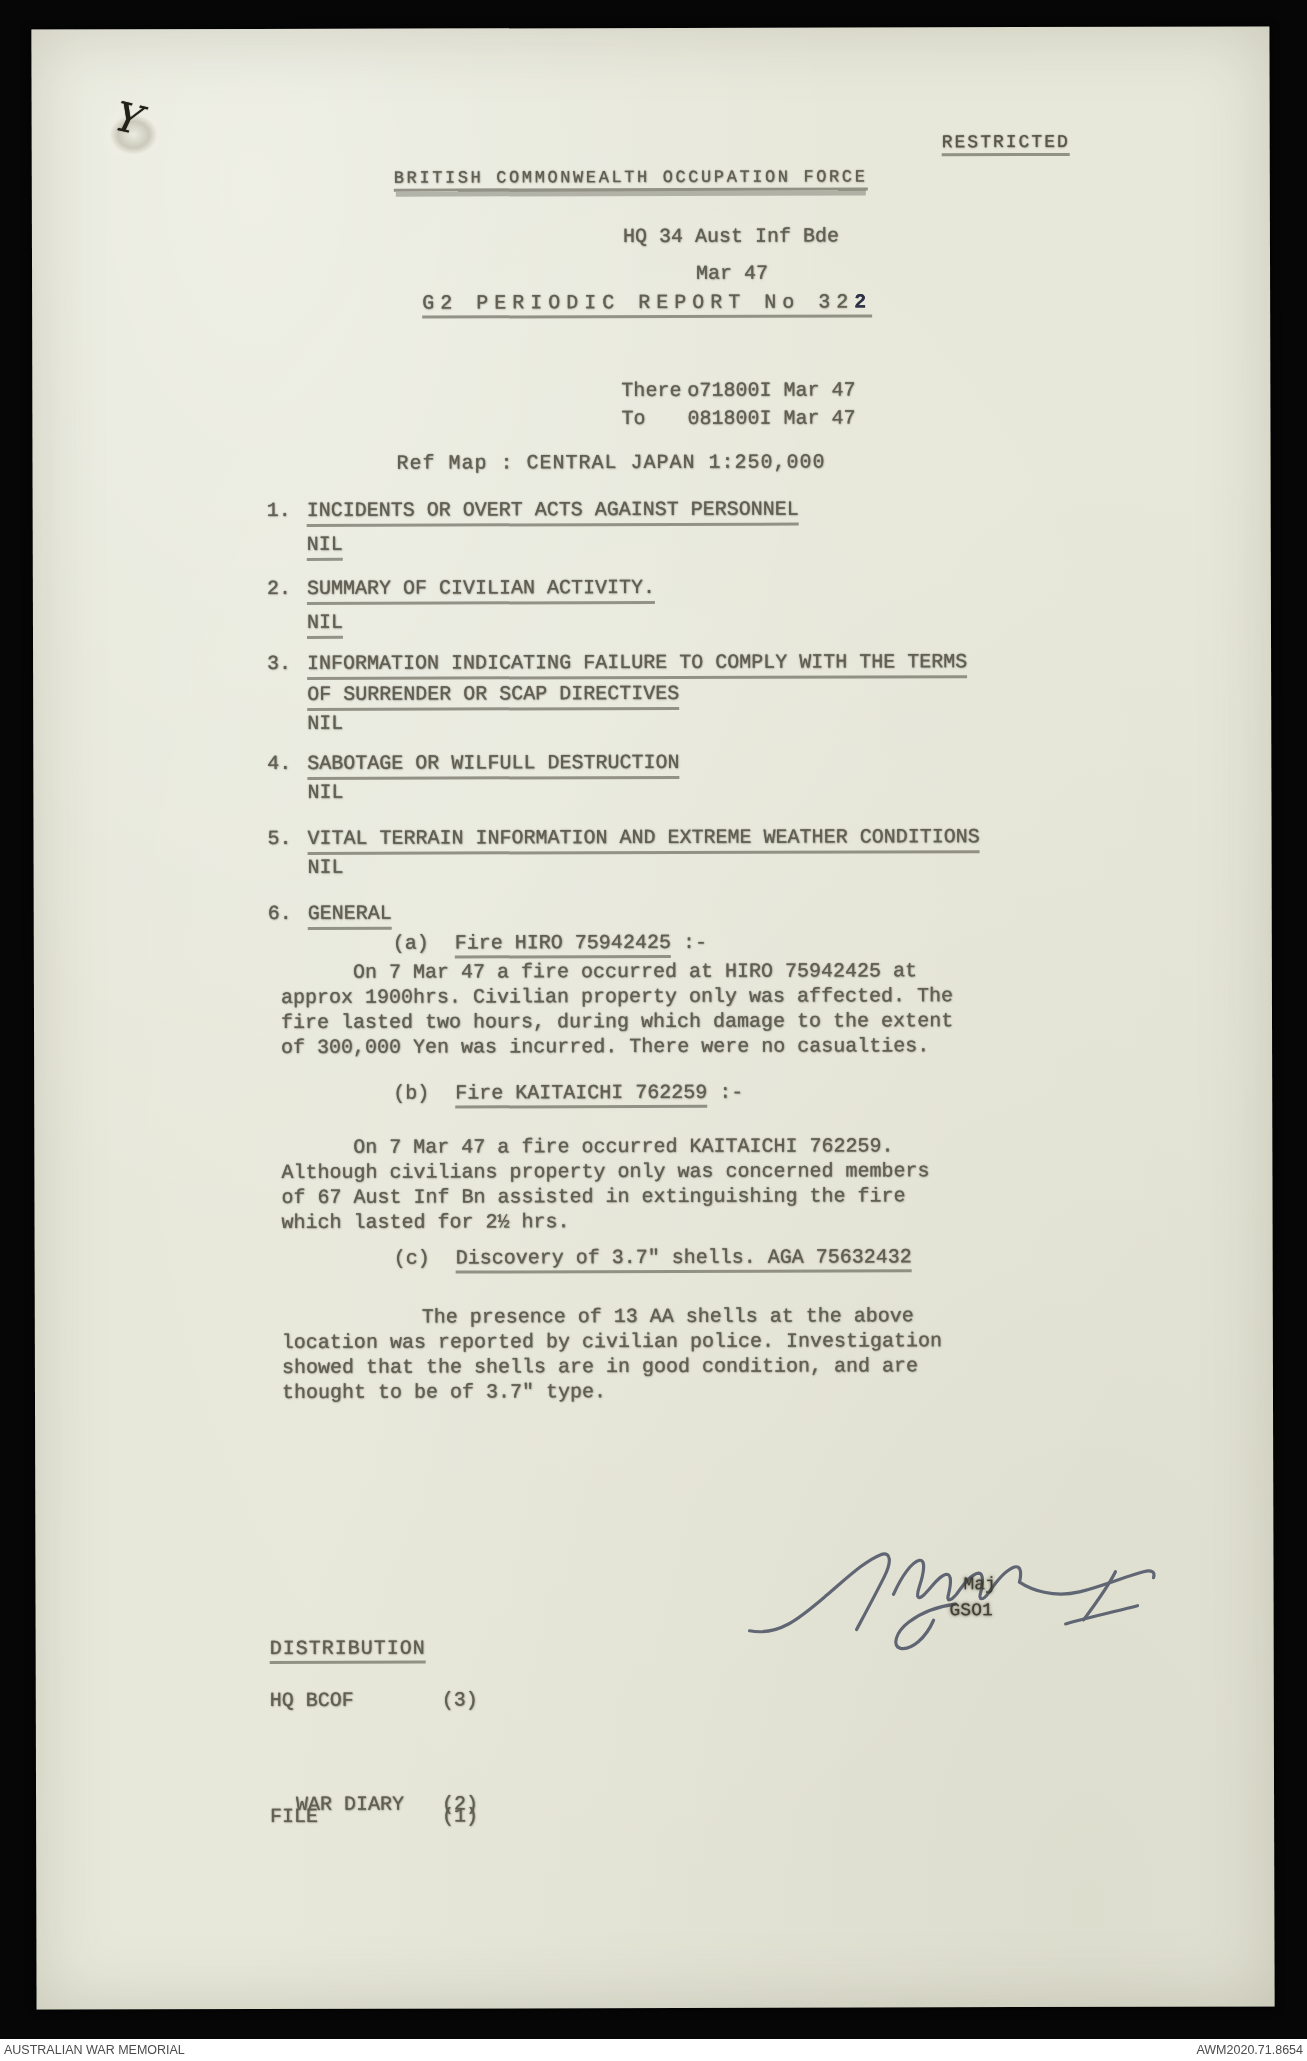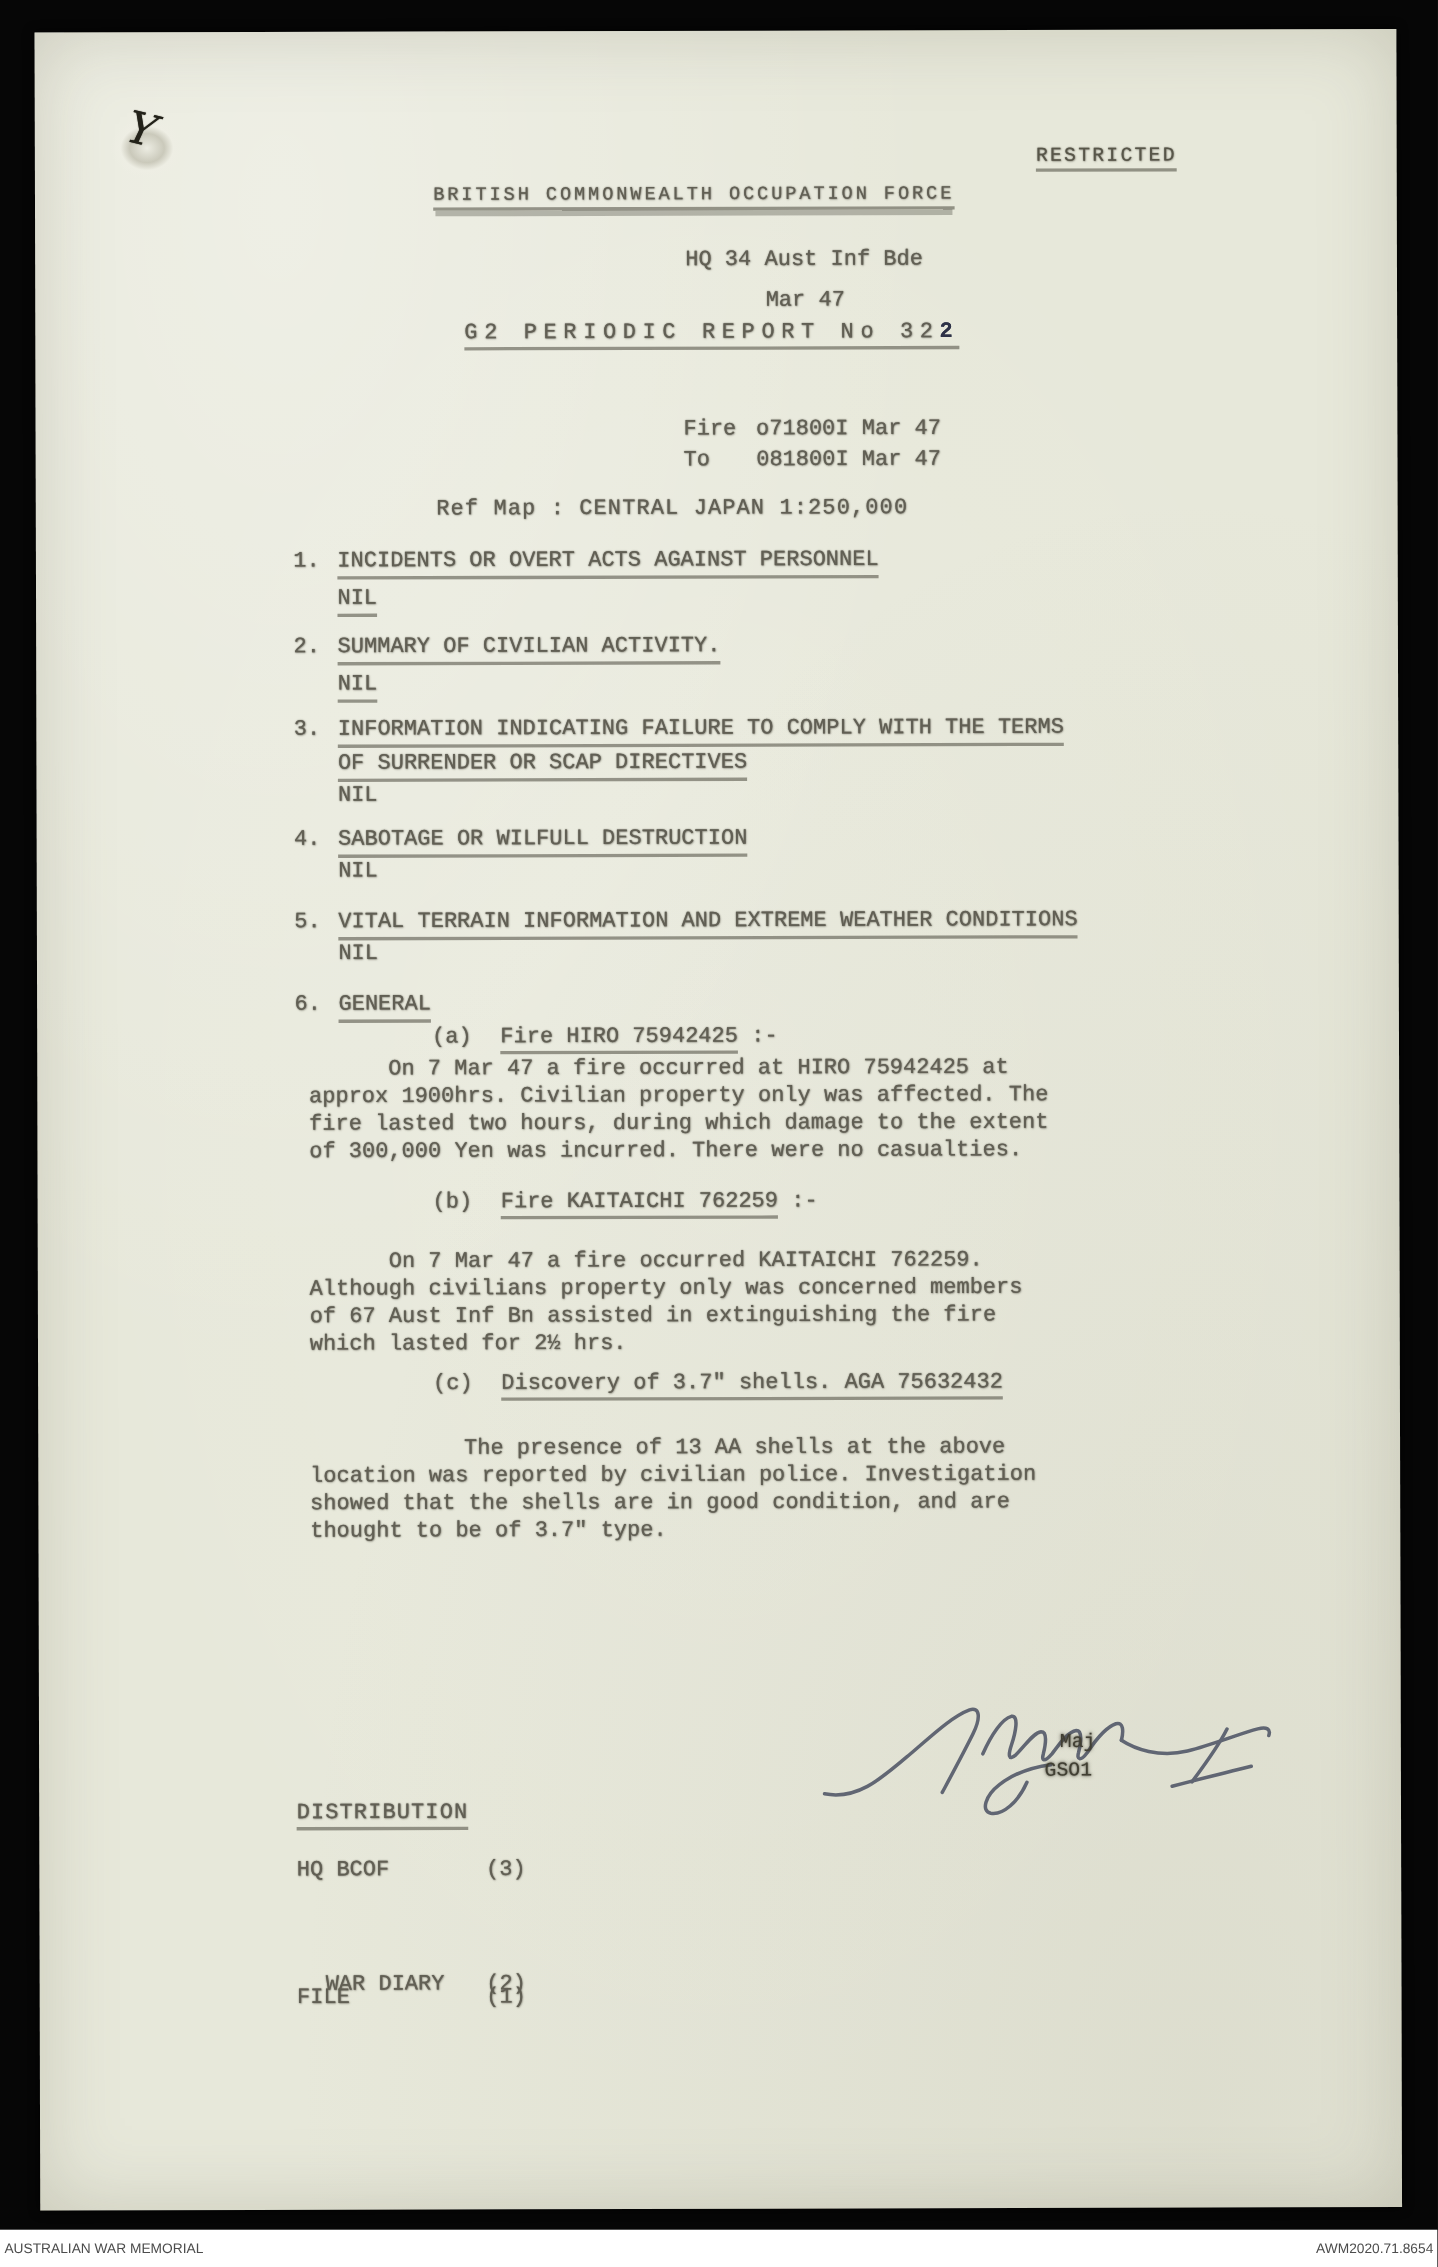--- a/index.html
+++ b/index.html
@@ -44,21 +44,21 @@
   .dist-h{font-size:20px;letter-spacing:1px;}
   .drow{position:absolute;left:234px;font-size:20px;white-space:nowrap;}
   .drow .dto{display:inline-block;width:160px;}
   .hole{position:absolute;left:52px;top:58px;width:96px;height:86px;border-radius:50%;
         background:radial-gradient(closest-side at 52% 55%,
           rgba(236,236,226,.95) 0%, rgba(160,157,138,.45) 34%,
           rgba(238,238,228,.85) 52%, transparent 72%);}
   .pencil{position:absolute;left:84px;top:66px;font-family:"DejaVu Serif",serif;
           font-style:italic;font-size:40px;color:#232219;transform:rotate(14deg);
           text-shadow:0 0 1px #232219;}
-  .footer-bar{position:absolute;left:0;bottom:0;width:1307px;height:34px;background:#ffffff;
+  .footer-bar{position:absolute;left:0;bottom:0;width:1307px;height:22px;background:#ffffff;
               display:flex;justify-content:space-between;align-items:center;
               font-family:"Liberation Sans",sans-serif;font-size:12.5px;color:#4c4c4c;
               padding:0;box-sizing:border-box;}
   .footer-bar span{padding:0 4px;}
 </style>
 </head>
 <body>
 
 <div class="stage">
   <div class="paper">
@@ -75,21 +75,21 @@
     </div>
 
     <div class="abs typed hq" style="left:591px;top:197px;">HQ 34 Aust Inf Bde</div>
     <div class="abs typed hq" style="left:664px;top:224px;margin-top:10px;">Mar 47</div>
 
     <div class="abs typed title" style="left:390px;top:263px;">
       <span class="u"><span>G2 PERIODIC REPORT No 32</span><span class="ow">2</span></span>
     </div>
 
     <div class="abs typed fromto" style="left:589px;top:349px;">
-      <div><span class="lbl">Fire</span><span>o71800I Mar 47</span></div>
+      <div><span class="lbl">There</span><span>o71800I Mar 47</span></div>
       <div><span class="lbl">To</span><span>081800I Mar 47</span></div>
     </div>
 
     <div class="abs typed ref" style="left:364px;top:423px;">Ref Map : CENTRAL JAPAN 1:250,000</div>
 
     <div class="item typed" style="top:469px;">
       <span class="num">1.</span>
       <span class="ih u">INCIDENTS OR OVERT ACTS AGAINST PERSONNEL</span>
       <div><span class="nil u">NIL</span></div>
     </div>

